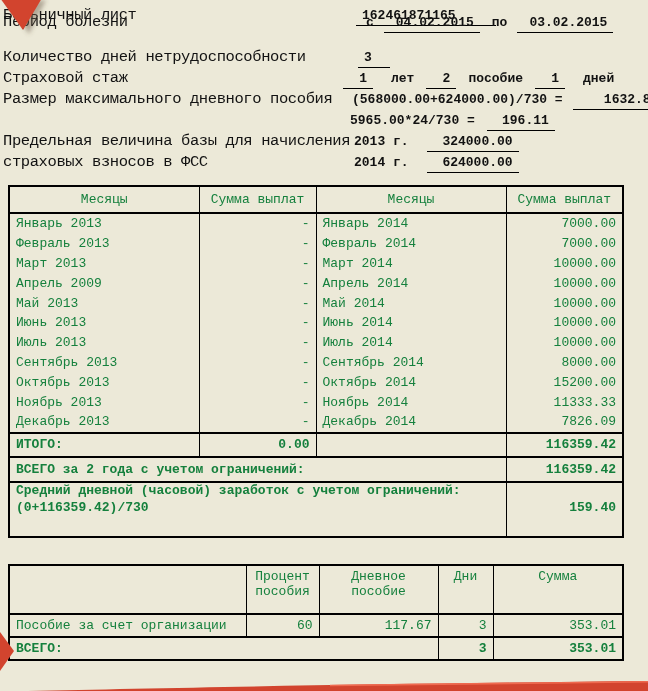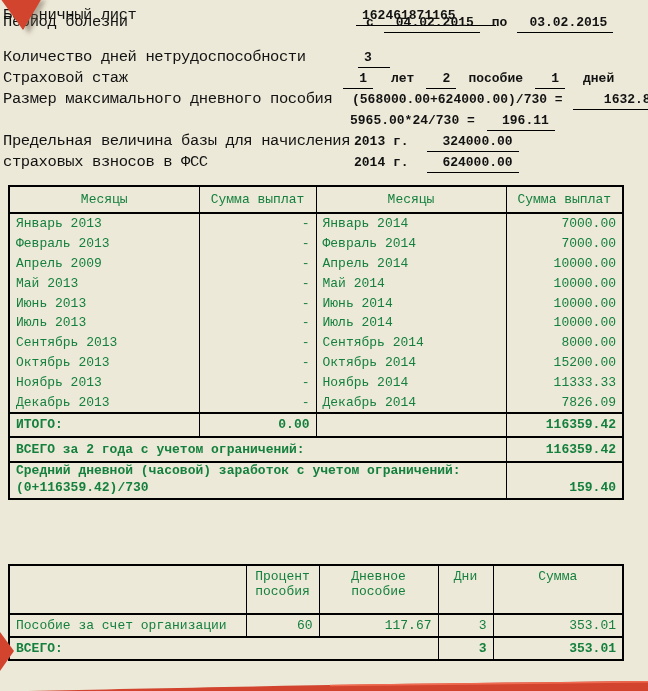--- a/index.html
+++ b/index.html
@@ -19,21 +19,21 @@
   table{border-collapse:collapse;table-layout:fixed;position:absolute;
         font-size:13px;color:#15803d;}
   td,th{border-left:1px solid #000;border-right:1px solid #000;
         padding:0 6px;overflow:hidden;white-space:nowrap;font-weight:normal;}
   .t1{left:8px;top:185px;width:614px;border:2px solid #000;}
   .t1 th{border-bottom:2px solid #000;height:25px;text-align:center;}
   .t1 td{height:19.8px;}
   .cell-l{text-align:left;} .cell-r{text-align:right;}
   .row-itogo td{border-top:2px solid #000;border-bottom:2px solid #000;font-weight:bold;height:22px;}
   .row-vsego td{border-bottom:2px solid #000;font-weight:bold;height:23px;}
-  .row-avg td{font-weight:bold;vertical-align:bottom;padding-bottom:3px;}
+  .row-avg td{font-weight:bold;vertical-align:bottom;padding-bottom:21px;}
   .avg-l1{margin-bottom:2px;}
   .t2{left:8px;top:564px;width:614px;border:2px solid #000;}
   .t2 th{border-bottom:2px solid #000;height:44px;text-align:center;vertical-align:top;padding-top:3px;}
   .t2 td{height:21px;}
   .t2 .trow td{border-top:2px solid #000;font-weight:bold;}
   
   .overlay{position:absolute;left:0;top:0;width:648px;height:691px;pointer-events:none;}
 </style>
 </head>
 <body>
@@ -113,20 +113,26 @@
         <td class="cell-l">Январь 2014</td>
         <td class="cell-r">7000.00</td>
       </tr>
   <tr>
         <td class="cell-l">Февраль 2013</td>
         <td class="cell-r">-</td>
         <td class="cell-l">Февраль 2014</td>
         <td class="cell-r">7000.00</td>
       </tr>
   <tr>
+        <td class="cell-l">Март 2013</td>
+        <td class="cell-r">-</td>
+        <td class="cell-l">Март 2014</td>
+        <td class="cell-r">10000.00</td>
+      </tr>
+  <tr>
         <td class="cell-l">Апрель 2009</td>
         <td class="cell-r">-</td>
         <td class="cell-l">Апрель 2014</td>
         <td class="cell-r">10000.00</td>
       </tr>
   <tr>
         <td class="cell-l">Май 2013</td>
         <td class="cell-r">-</td>
         <td class="cell-l">Май 2014</td>
         <td class="cell-r">10000.00</td>

